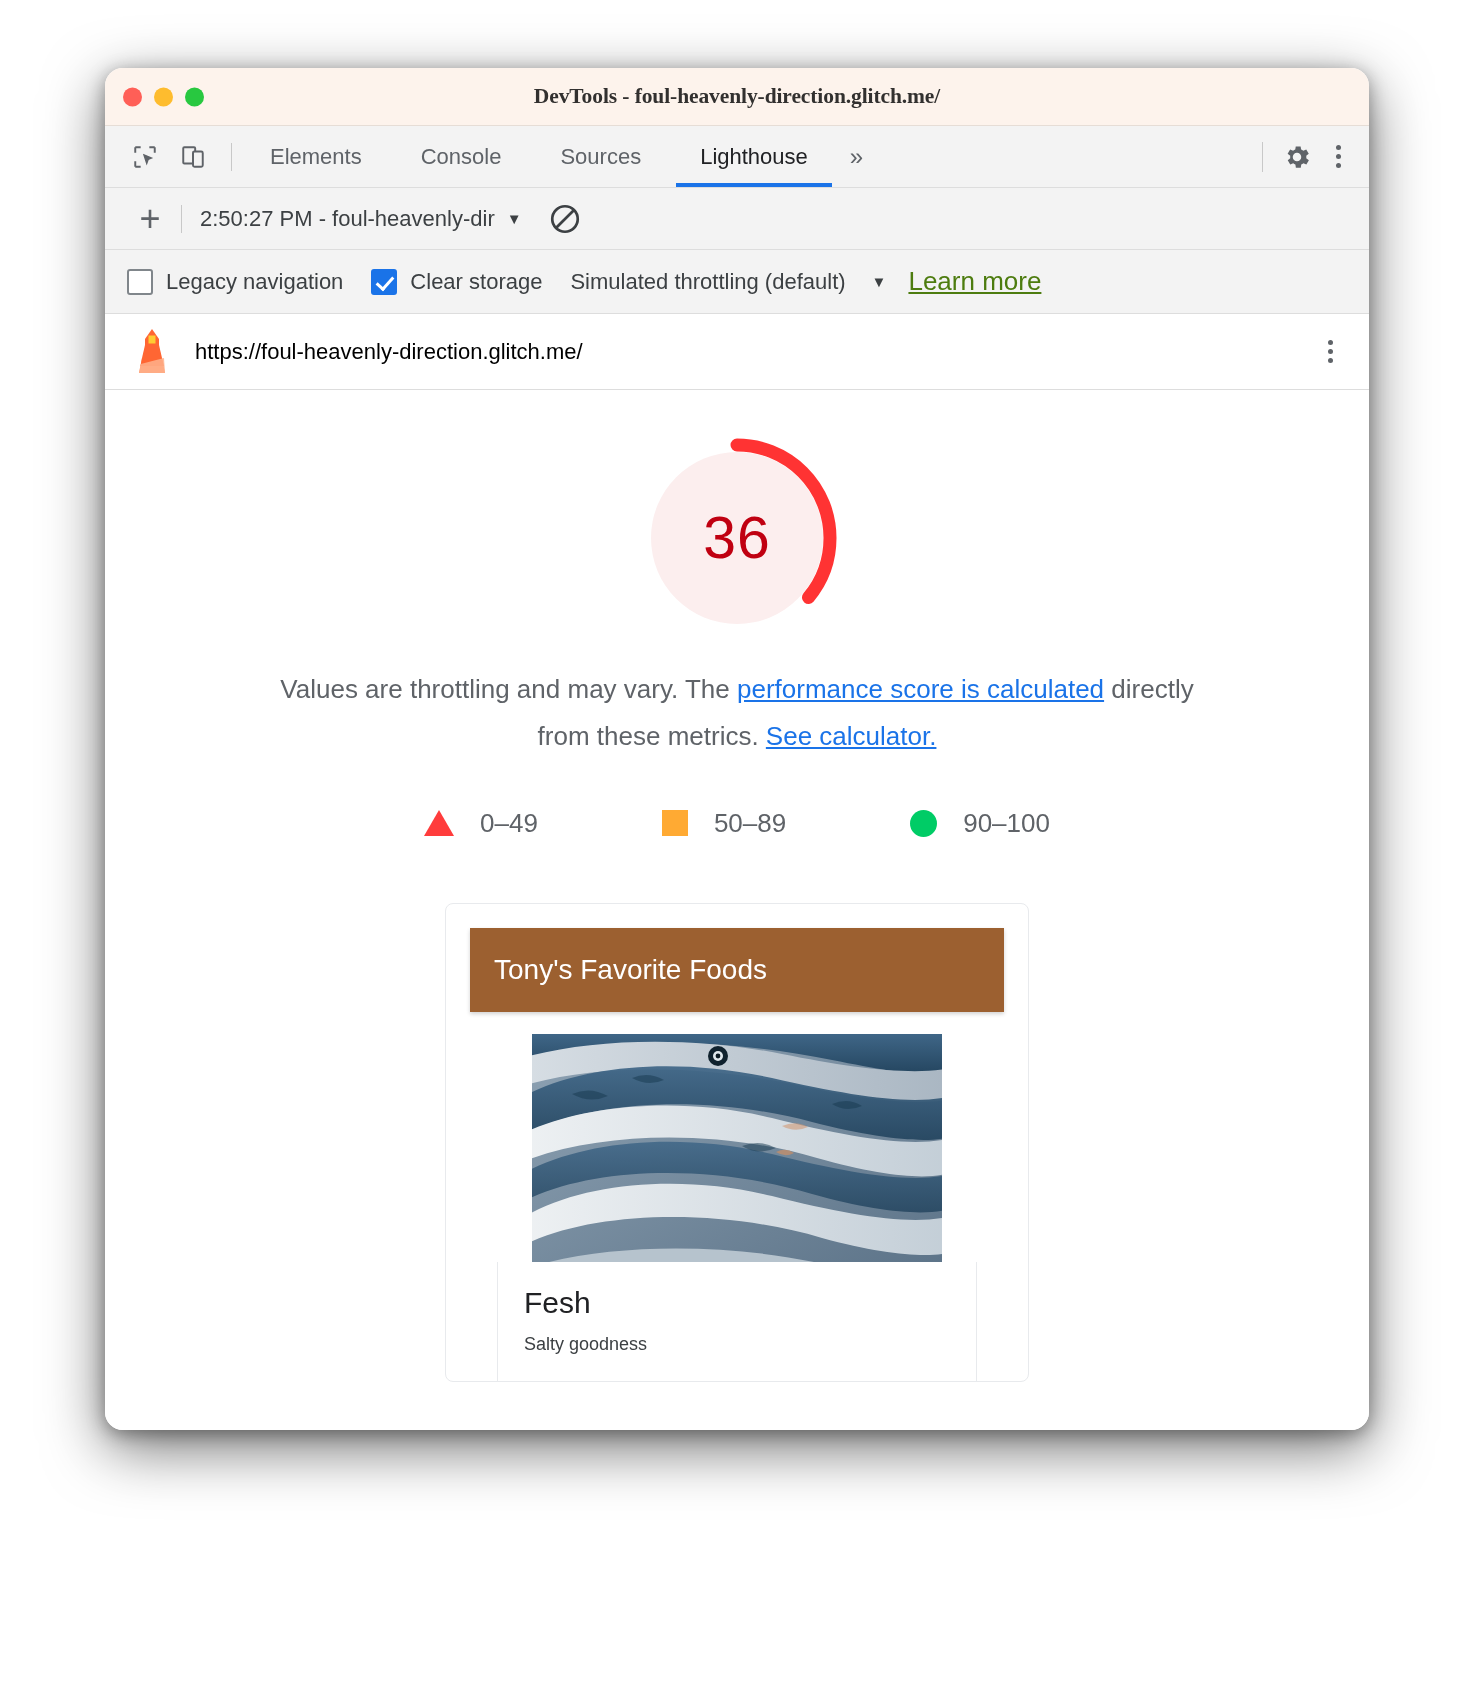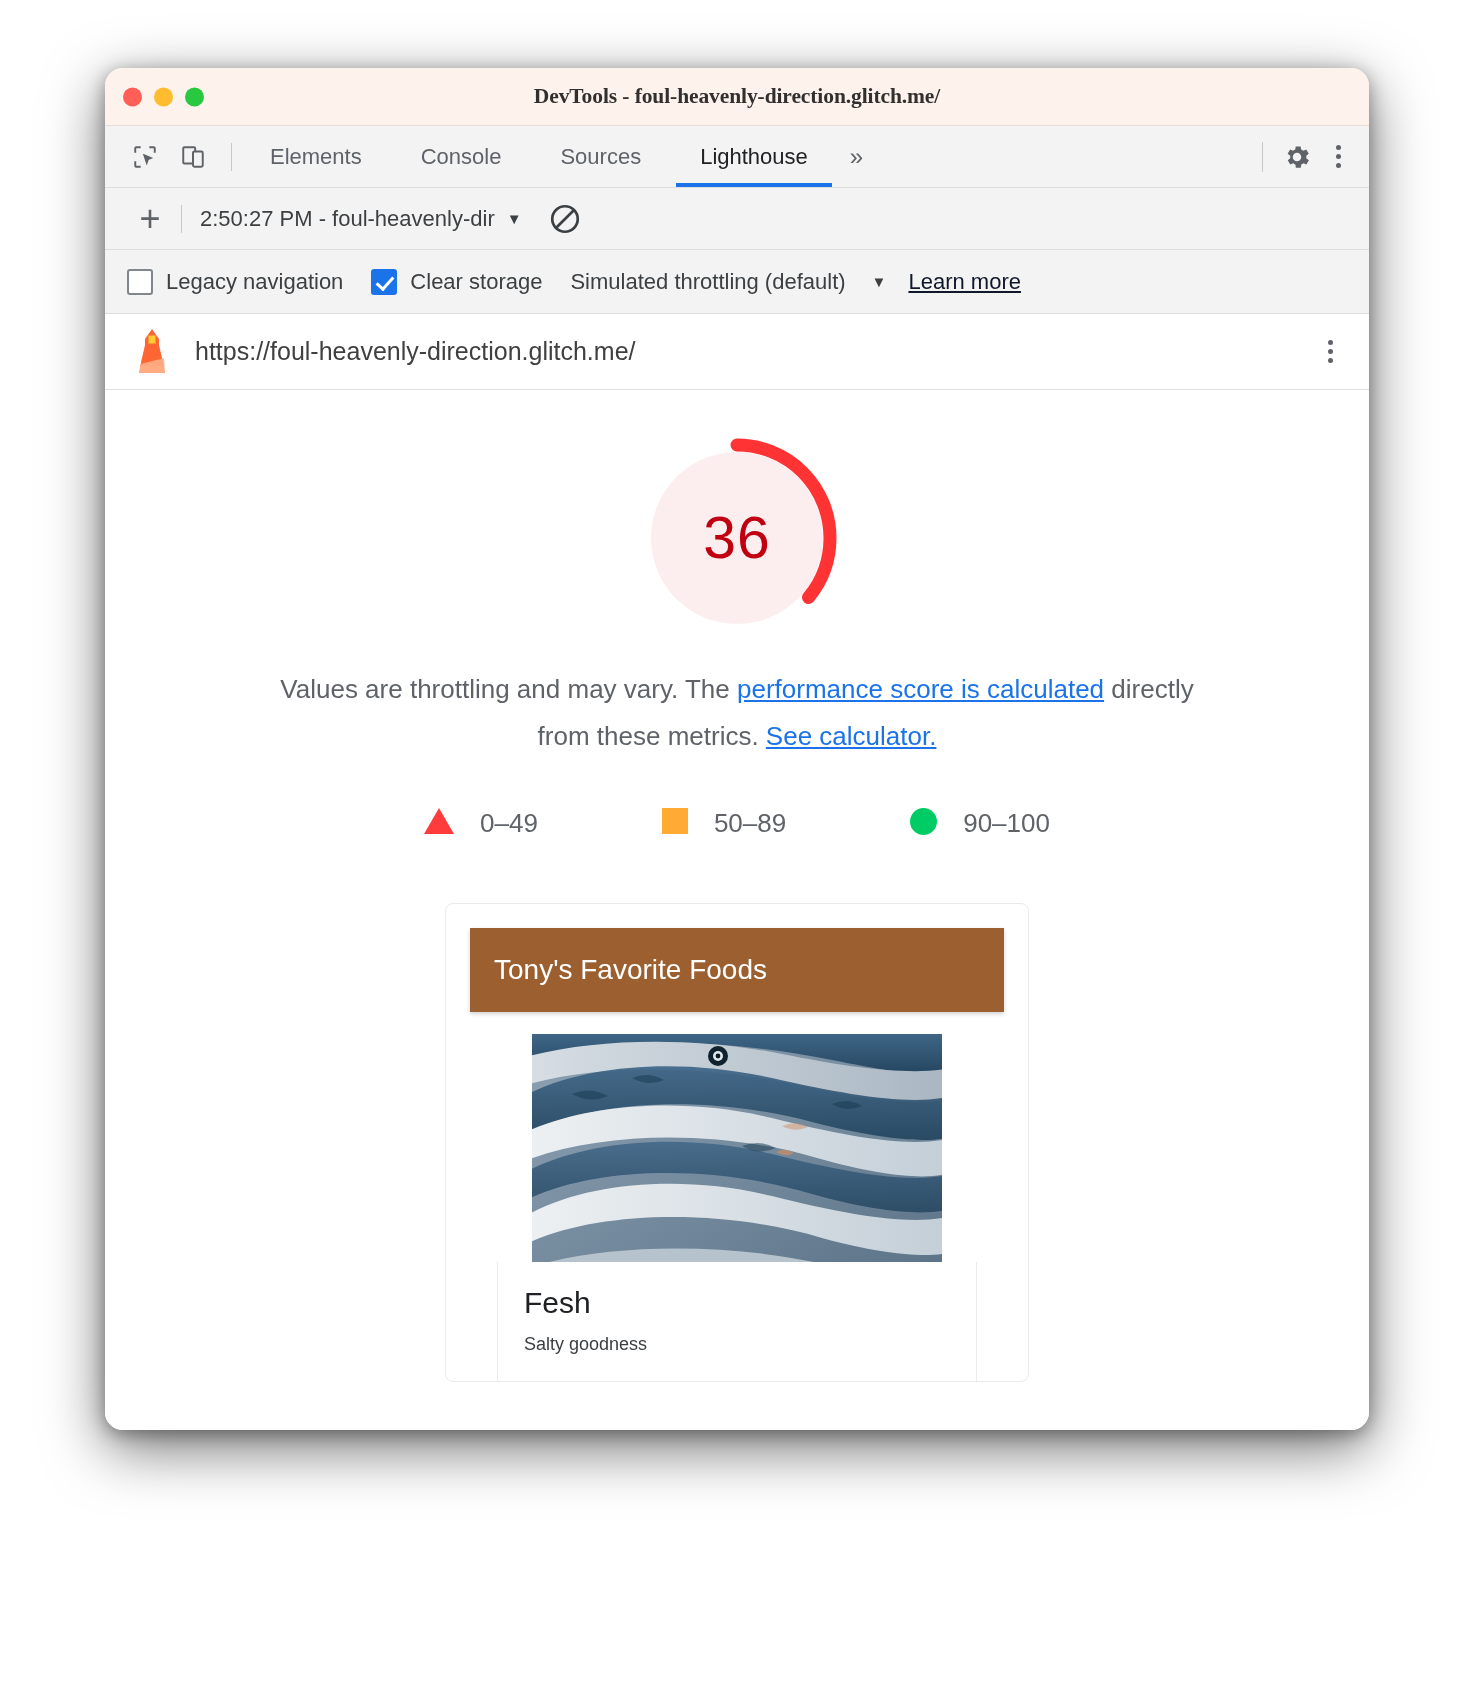--- a/index.html
+++ b/index.html
@@ -187,39 +187,39 @@
     border-width: 0 3px 3px 0;
     transform: rotate(42deg);
   }
   .opt-label { font-size: 22px; color: #3c4043; white-space: nowrap; }
   .throttle {
     display: flex; align-items: center; gap: 26px;
     cursor: pointer;
     margin-right: 22px;
   }
   .learn {
-    font-size: 22px; color: #0f172a;
+    font-size: 26px; color: #4d7c0f;
     text-decoration: underline;
     cursor: pointer;
     white-space: nowrap;
   }
 
   
   .urlbar {
     height: 76px;
     background: #ffffff;
     border-bottom: 1px solid #dddddd;
     display: flex;
     align-items: center;
     padding: 0 22px 0 26px;
   }
   .lh-icon { width: 42px; height: 48px; margin-right: 22px; flex: none; }
   .url-text {
-    font-size: 25px;
-    color: #404040;
+    font-size: 22px;
+    color: #000000;
     white-space: nowrap;
     overflow: hidden;
   }
   .urlbar .kebab { margin-left: auto; }
 
   
   .report {
     background: #ffffff;
     padding-top: 34px;
     height: calc(100% - 258px);
@@ -268,21 +268,21 @@
   }
 
   .legend {
     display: flex;
     justify-content: center;
     align-items: center;
     gap: 0;
     margin-top: 48px;
   }
   .legend-item {
-    display: flex; 
+    display: flex; align-items: center;
     gap: 26px;
     margin: 0 62px;
   }
   .legend-item .lab { font-size: 26px; color: #5f6368; }
   .sw-tri {
     width: 0; height: 0;
     border-left: 15px solid transparent;
     border-right: 15px solid transparent;
     border-bottom: 26px solid #ff3c3c;
   }

